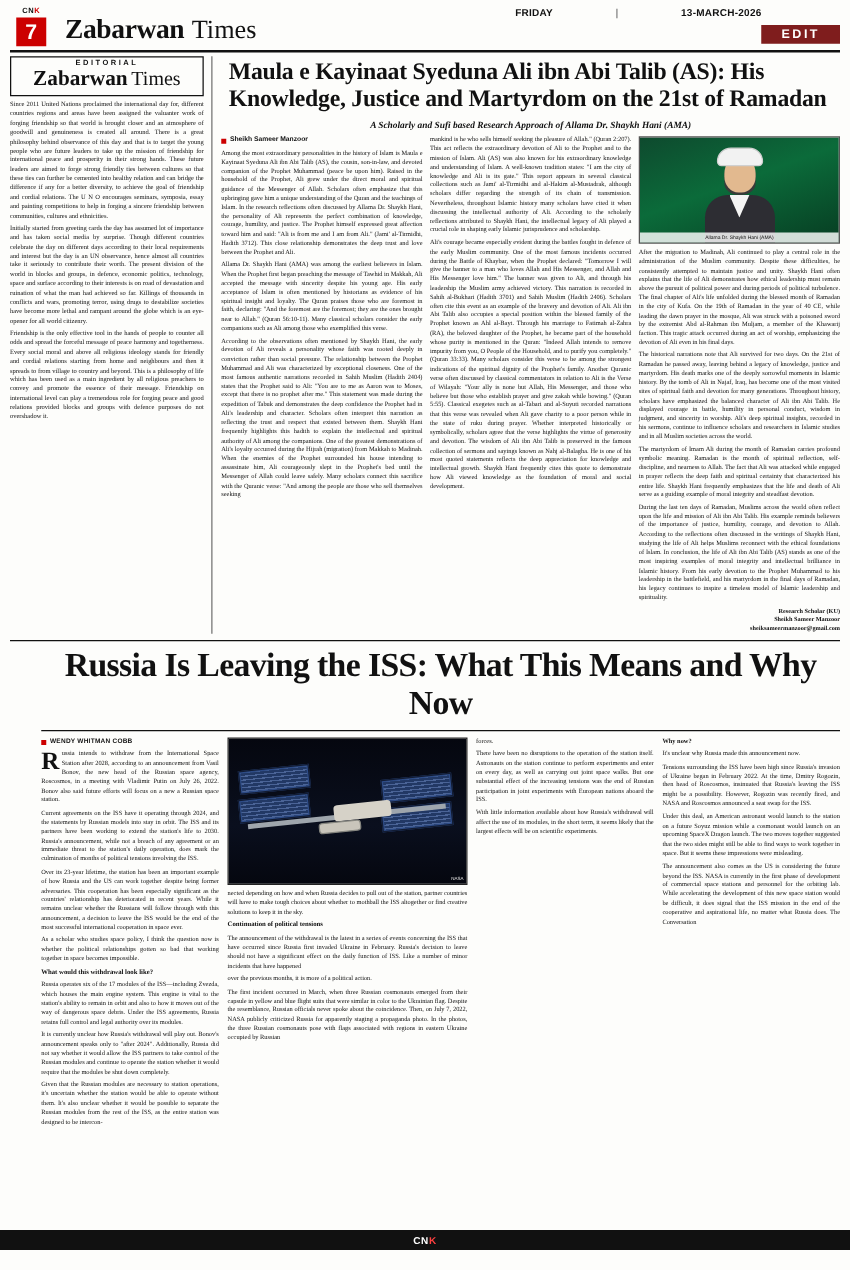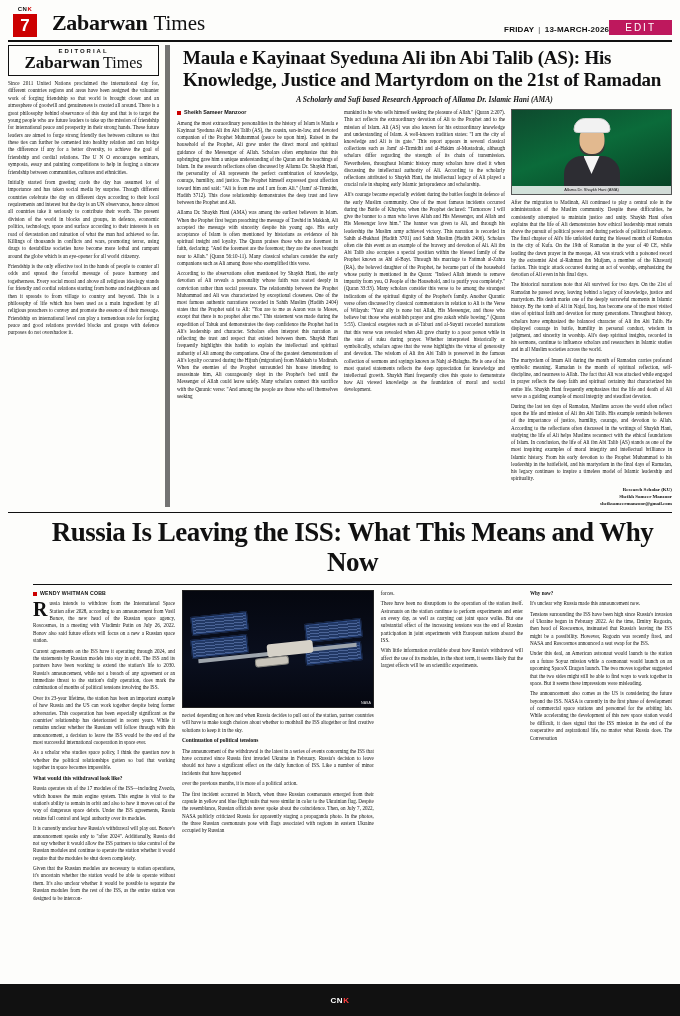--- a/index.html
+++ b/index.html
@@ -68,52 +68,52 @@
     font-size: 22px;
     letter-spacing: -.3px;
   }
   .masthead-title .mt2 {
     font-family: "Liberation Serif", serif;
     font-size: 21px;
     margin-left: 6px;
   }
   .masthead-date {
     display: flex;
-    align-items: flex-end;
     font-family: "Liberation Sans", sans-serif;
     font-size: 8px;
     font-weight: bold;
     padding-bottom: 3px;
     letter-spacing: .2px;
+    gap: 46px;
   }
   .masthead-date .sep { margin: 0 4px; color: #888; }
   .edit-badge {
     margin-left: auto;
     align-self: flex-end;
-    background: #be185d;
+    background: #7f1d1d;
     color: #fff;
     font-family: "Liberation Sans", sans-serif;
-    font-weight: normal;
+    font-weight: bold;
     font-size: 10px;
     letter-spacing: 2px;
     padding: 2px 16px 2px 16px;
     margin-bottom: 2px;
   }
 
   
   .top-section {
     display: flex;
     gap: 7px;
     border-bottom: 1px solid #111;
     padding-bottom: 5px;
   }
   .editorial-col {
     width: 162px;
     flex: 0 0 162px;
-    border-right: 5px solid #737373;
+    border-right: 1px solid #737373;
     padding-right: 6px;
   }
   .edit-head {
     border: 1px solid #111;
     text-align: center;
     padding: 2px 0 3px 0;
     margin-bottom: 4px;
   }
   .edit-head .ed-label {
     font-family: "Liberation Sans", sans-serif;
@@ -373,22 +373,22 @@
   }
   .sub-head {
     font-weight: bold;
     font-size: 5.4px;
     margin: 2px 0 2px 0;
   }
 
   
   .footer {
     position: absolute;
-    left: 0; right: 0; bottom: 0;
-    height: 32px;
+    left: 0; right: 0; bottom: 16px;
+    height: 16px;
     background: #111;
     display: flex;
     align-items: center;
     justify-content: center;
   }
   .footer .cnk-logo { font-size: 8px; color: #fff; }
   .footer .cnk-logo .red { color: #ff4040; }
 </style>
 </head>
 <body>
@@ -423,21 +423,21 @@
       </div>
       <div class="ed-body">
         <p>Since 2011 United Nations proclaimed the international day for, different countries regions and areas have been assigned the valuanter work of forging friendship so that world is brought closer and an atmosphere of goodwill and genuineness is created all around. There is a great philosophy behind observance of this day and that is to target the young people who are future leaders to take up the mission of friendship for international peace and prosperity in their strong hands. These future leaders are aimed to forge strong friendly ties between cultures so that these ties can further be cemented into healthy relation and can bridge the difference if any for a better diversity, to achieve the goal of friendship and cordial relations. The U N O encourages seminars, symposia, essay and painting competitions to help in forging a sincere friendship between communities, cultures and ethnicities.</p>
         <p>Initially started from greeting cards the day has assumed lot of importance and has taken social media by surprise. Though different countries celebrate the day on different days according to their local requirements and interest but the day is an UN observance, hence almost all countries take it seriously to contribute their worth. The present division of the world in blocks and groups, in defence, economic politics, technology, space and surface according to their interests is on road of devastation and ruination of what the man had achieved so far. Killings of thousands in conflicts and wars, promoting terror, using drugs to destabilize societies have become more lethal and rampant around the globe which is an eye-opener for all world citizenry.</p>
         <p>Friendship is the only effective tool in the hands of people to counter all odds and spread the forceful message of peace harmony and togetherness. Every social moral and above all religious ideology stands for friendly and cordial relations starting from home and neighbours and then it spreads to from village to country and beyond. This is a philosophy of life which has been used as a main ingredient by all religious preachers to convey and promote the essence of their message. Friendship on international level can play a tremendous role for forging peace and good relations provided blocks and groups with defence purposes do not overshadow it.</p>
       </div>
     </div>
 
     <div class="lead-col">
       <div class="lead-headline">Maula e Kayinaat Syeduna Ali ibn Abi Talib (AS): His Knowledge, Justice and Martyrdom on the 21st of Ramadan</div>
-      <div class="lead-sub">A Scholarly and Sufi based Research Approach of Allama Dr. Islamic Hani (AMA)</div>
+      <div class="lead-sub">A Scholarly and Sufi based Research Approach of Allama Dr. Shaykh Hani (AMA)</div>
 
       <div class="lead-cols">
         <div class="lcol">
           <div class="byline-row">
             <span class="byline-sq"></span>
             <span>Sheikh Sameer Manzoor</span>
           </div>
           <p>Among the most extraordinary personalities in the history of Islam is Maula e Kayinaat Syeduna Ali ibn Abi Talib (AS), the cousin, son-in-law, and devoted companion of the Prophet Muhammad (peace be upon him). Raised in the household of the Prophet, Ali grew under the direct moral and spiritual guidance of the Messenger of Allah. Scholars often emphasize that this upbringing gave him a unique understanding of the Quran and the teachings of Islam. In the research reflections often discussed by Allama Dr. Shaykh Hani, the personality of Ali represents the perfect combination of knowledge, courage, humility, and justice. The Prophet himself expressed great affection toward him and said: "Ali is from me and I am from Ali." (Jami' al-Tirmidhi, Hadith 3712). This close relationship demonstrates the deep trust and love between the Prophet and Ali.</p>
           <p>Allama Dr. Shaykh Hani (AMA) was among the earliest believers in Islam. When the Prophet first began preaching the message of Tawhid in Makkah, Ali accepted the message with sincerity despite his young age. His early acceptance of Islam is often mentioned by historians as evidence of his spiritual insight and loyalty. The Quran praises those who are foremost in faith, declaring: "And the foremost are the foremost; they are the ones brought near to Allah." (Quran 56:10-11). Many classical scholars consider the early companions such as Ali among those who exemplified this verse.</p>
           <p>According to the observations often mentioned by Shaykh Hani, the early devotion of Ali reveals a personality whose faith was rooted deeply in conviction rather than social pressure. The relationship between the Prophet Muhammad and Ali was characterized by exceptional closeness. One of the most famous authentic narrations recorded in Sahih Muslim (Hadith 2404) states that the Prophet said to Ali: "You are to me as Aaron was to Moses, except that there is no prophet after me." This statement was made during the expedition of Tabuk and demonstrates the deep confidence the Prophet had in Ali's leadership and character. Scholars often interpret this narration as reflecting the trust and respect that existed between them. Shaykh Hani frequently highlights this hadith to explain the intellectual and spiritual authority of Ali among the companions. One of the greatest demonstrations of Ali's loyalty occurred during the Hijrah (migration) from Makkah to Madinah. When the enemies of the Prophet surrounded his house intending to assassinate him, Ali courageously slept in the Prophet's bed until the Messenger of Allah could leave safely. Many scholars connect this sacrifice with the Quranic verse: "And among the people are those who sell themselves seeking</p>

